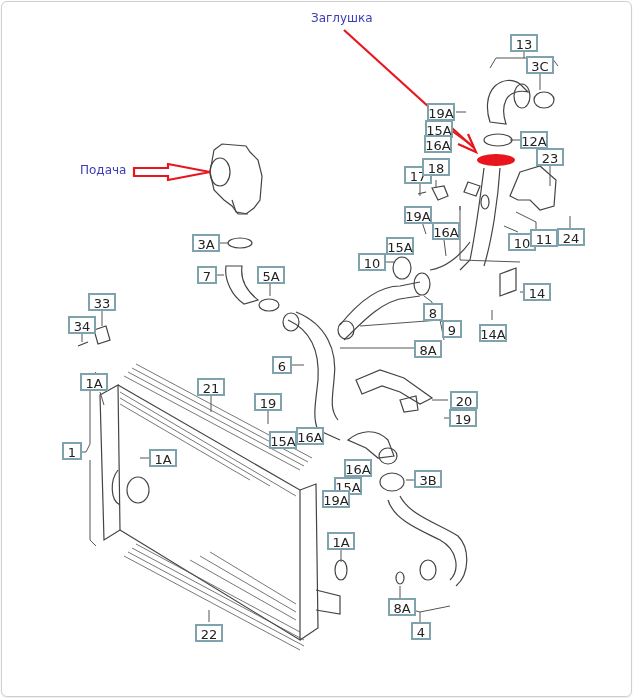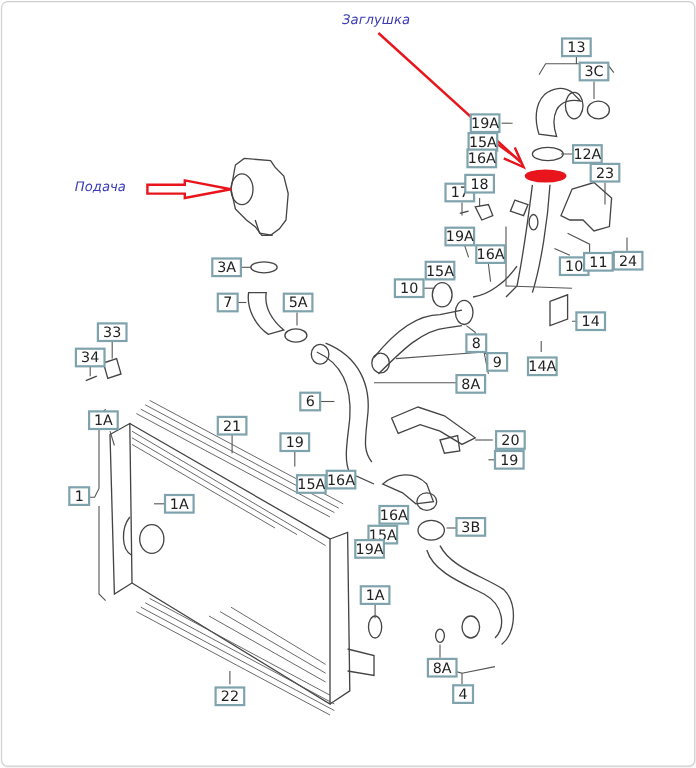--- a/index.html
+++ b/index.html
@@ -1,32 +1,32 @@
 <!DOCTYPE html>
 <html><head>
 <meta charset="utf-8">
 <style>
   html, body { margin:0; padding:0; background:#ffffff; }
   body { width:633px; height:698px; position:relative; overflow:hidden; font-family:"DejaVu Sans", sans-serif; }
   .frame { position:absolute; left:1px; top:1px; width:629px; height:694px; border:1px solid #cfcfcf; border-radius:6px; background:#fff; box-shadow:0 1px 2px rgba(0,0,0,0.08); }
   svg#diagram { position:absolute; left:0; top:0; }
-  .ann { position:absolute; color:#3b3bb8; font-size:12px; font-family:"DejaVu Sans", sans-serif;font-style:italic; }
+  .ann { position:absolute; color:#3b3bb8; font-size:12px; font-family:"DejaVu Sans", sans-serif; }
   .lbl rect { fill:#fff; stroke:#7fa3ad; stroke-width:2; }
   .lbl text { font-family:"DejaVu Sans", sans-serif; font-size:13px; fill:#222; text-anchor:middle; dominant-baseline:central; }
   .part { fill:none; stroke:#444; stroke-width:1.2; }
   .leader { fill:none; stroke:#555; stroke-width:1; }
   .fins { stroke:#555; stroke-width:0.8; }
 </style>
 </head>
 <body>
 
 <div class="frame"></div>
 
 <div class="ann" style="left:311px;top:11px;">Заглушка</div>
-<div class="ann" style="left:68px;top:163px;">Подача</div>
+<div class="ann" style="left:80px;top:163px;">Подача</div>
 
 <svg id="diagram" width="633" height="698" viewBox="0 0 633 698">
 
   <g>
     <path class="part" d="M214,150 L222,144 L246,146 L250,152 L258,160 L262,176 L260,200 L254,208 L246,214 L238,214 L232,206 L224,200 L214,190 L210,172 Z"></path>
     <ellipse class="part" cx="220" cy="172" rx="10" ry="14"></ellipse>
     <path class="part" d="M232,200 L236,212 L248,214"></path>
   </g>
 
   <g>

